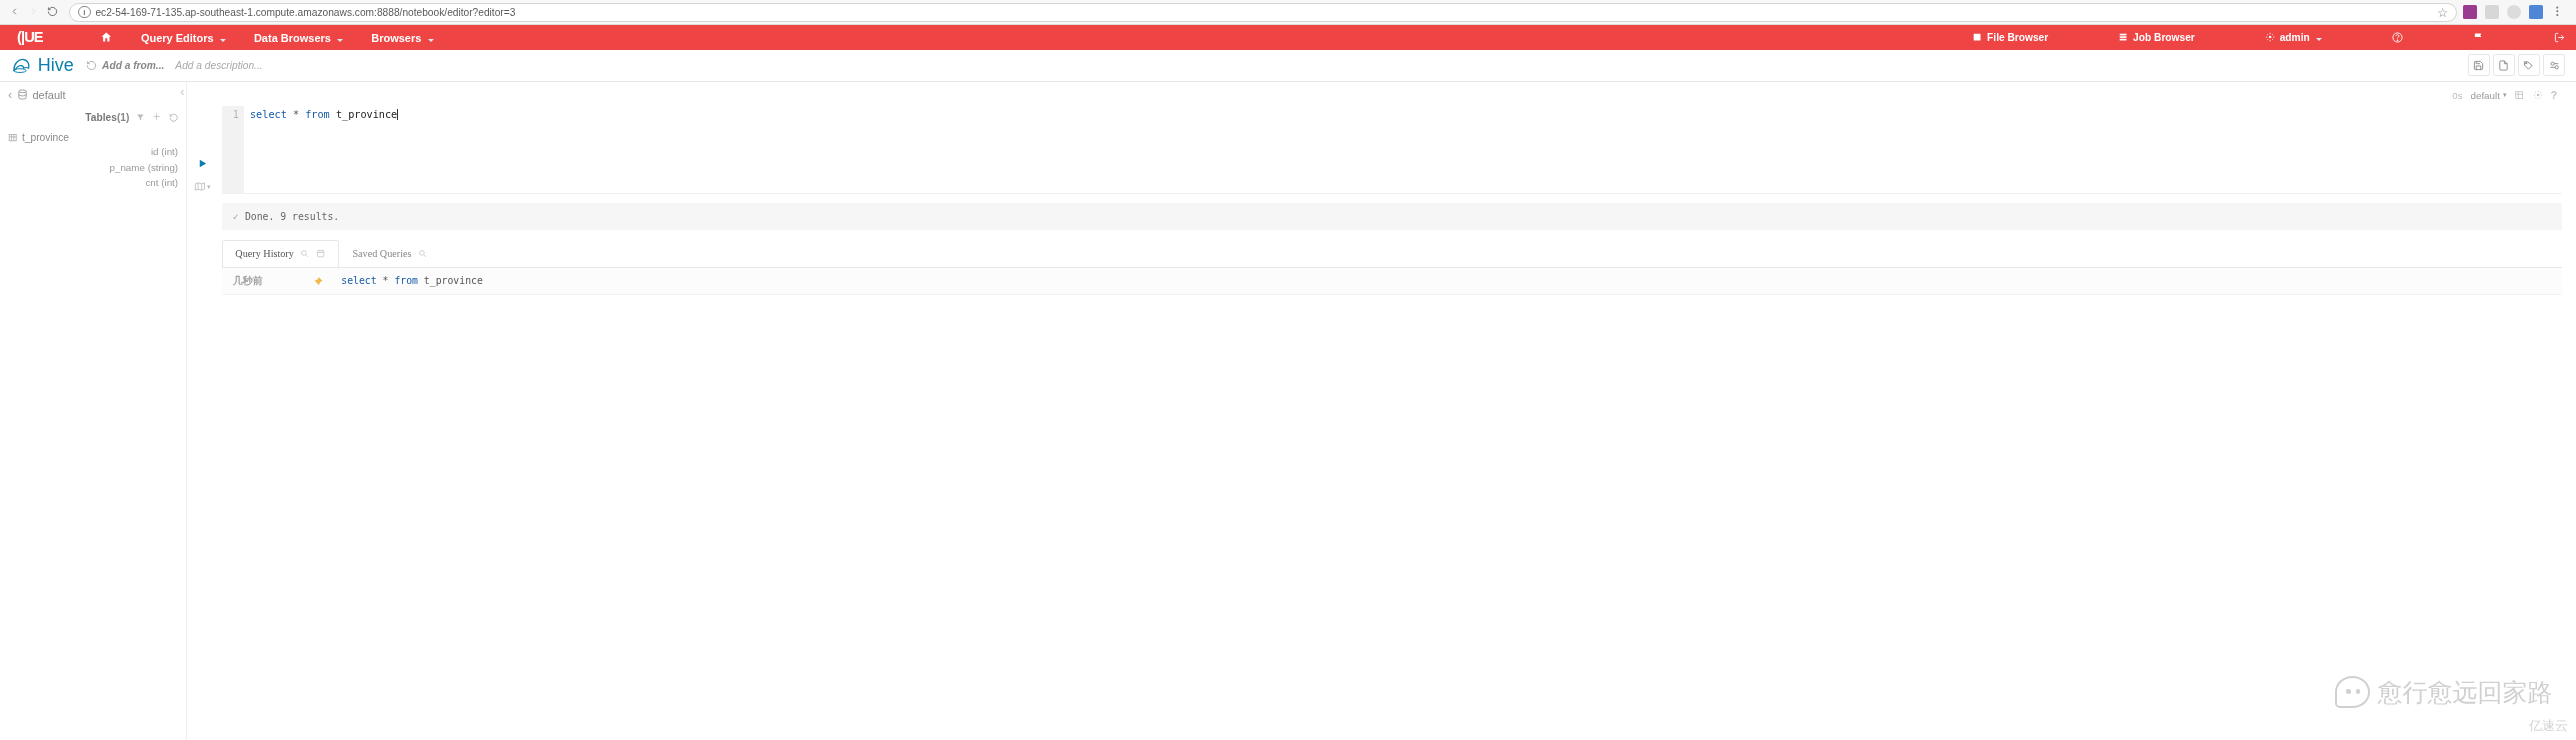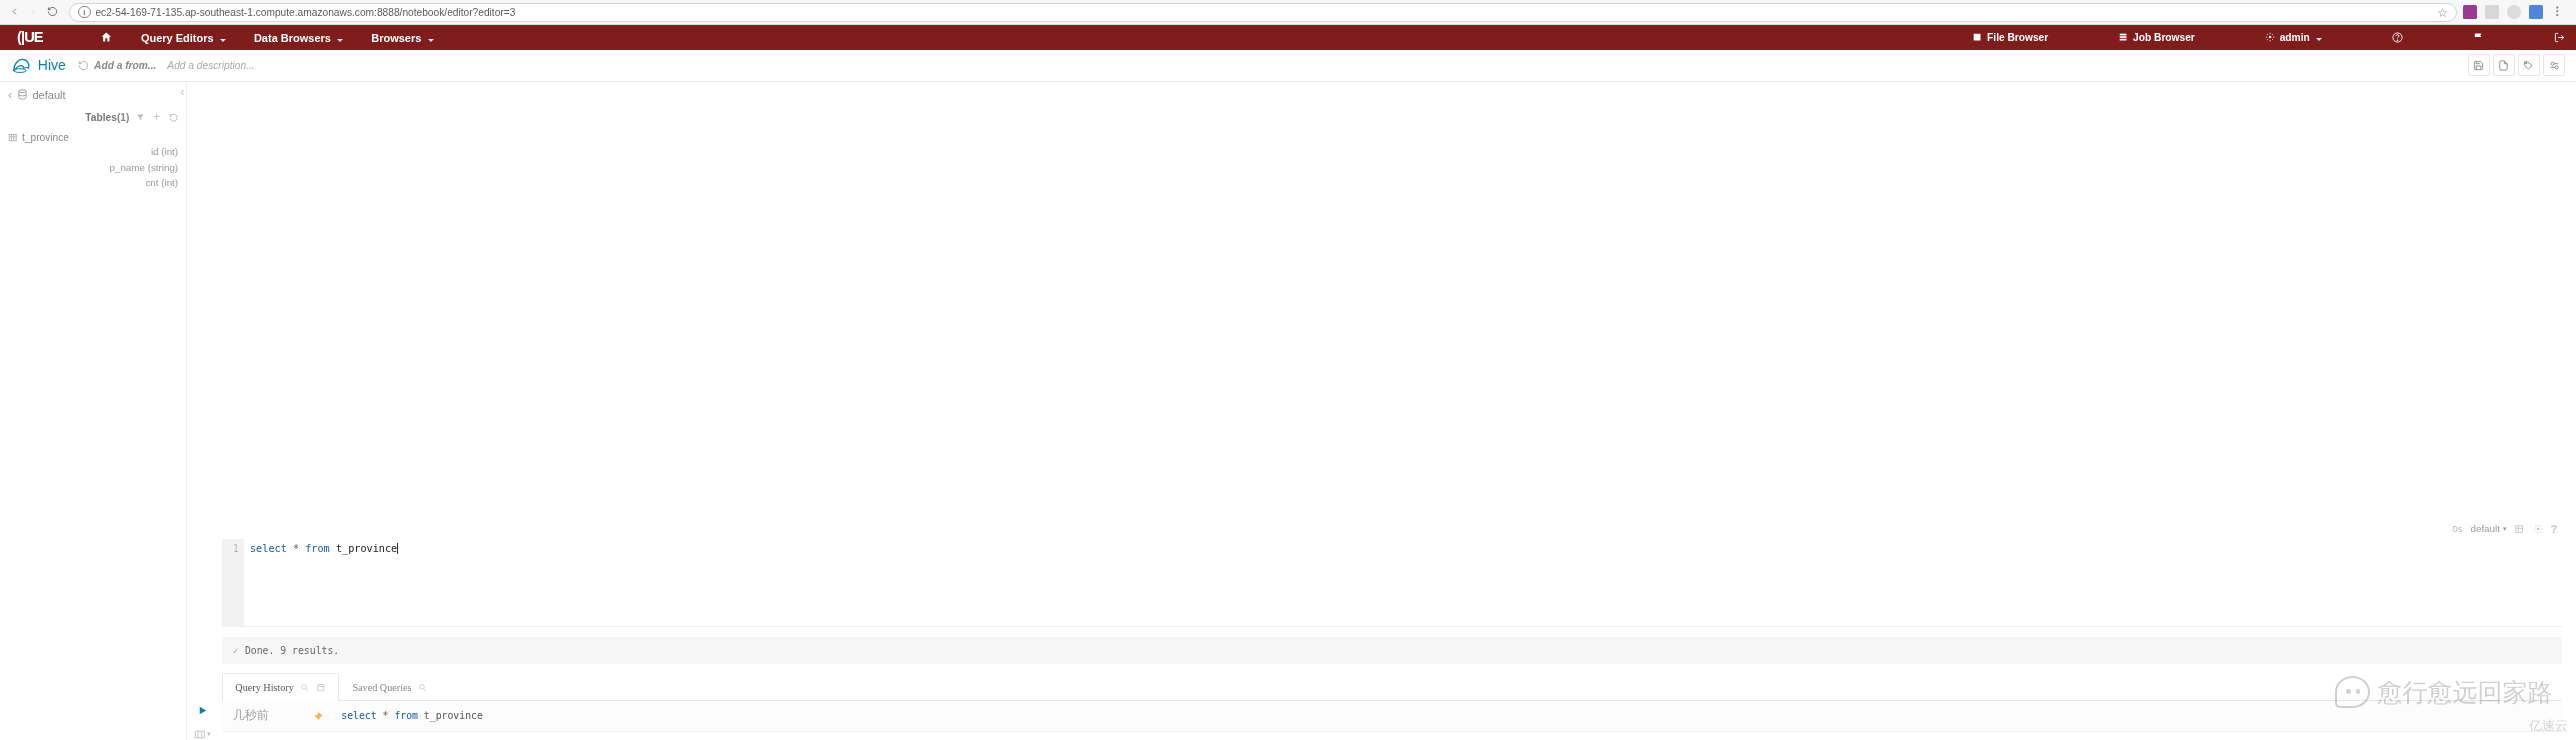--- a/index.html
+++ b/index.html
@@ -8,32 +8,32 @@
 
 .browser-bar { display: flex; align-items: center; height: 25px; border-bottom: 0.8px solid #dcdcdc; padding: 0 6.3px; background: #f7f7f7; }
 .browser-bar .nav-btn { width: 17.3px; height: 17.3px; display: flex; align-items: center; justify-content: center; color: #888; margin-right: 1.6px; }
 .url-bar { flex: 1; display: flex; align-items: center; height: 19px; border: 0.8px solid #d4d4d4; border-radius: 11px; margin: 0 6.3px; padding: 0 7.9px; background: #fff; font-size: 10.2px; color: #5a5a5a; }
 .url-bar .info-icon { width: 12.6px; height: 12.6px; border: 0.8px solid #888; border-radius: 50%; display: flex; align-items: center; justify-content: center; font-size: 7.9px; font-weight: bold; color: #777; margin-right: 4.7px; }
 .browser-bar .right-icons { display: flex; align-items: center; gap: 7.9px; padding-right: 4.7px; }
 .browser-bar .right-icons .ricon { width: 14px; height: 14px; color: #9a9a9a; }
 .star-icon { font-size: 12.6px; color: #888; margin-left: 4.7px; }
 
 
-.app-bar { display: flex; align-items: center; height: 25px; background: #7f1d1d; color: #fff; font-size: 11px; }
+.app-bar { display: flex; align-items: center; height: 25px; background: #ef4444; color: #fff; font-size: 11px; }
 .hue-logo { font-weight: 900; font-size: 17.3px; letter-spacing: -0.8px; padding: 0 14px 0 17.3px; display: flex; align-items: center; color: #fff; }
 .app-bar .nav-home { padding: 0 14px; color: #fff; display: flex; align-items: center; }
 .app-menu { padding: 0 14px; height: 100%; display: flex; align-items: center; gap: 4.7px; font-weight: 600; }
 .app-bar .spacer { flex: 1; }
 .app-right { display: flex; align-items: center; height: 100%; gap: 48px; }
 .app-right .ritem { padding: 0 11px; display: flex; align-items: center; gap: 4.7px; font-weight: 600; font-size: 10.2px; }
 .chevron::after { content: ""; display: inline-block; width: 0; height: 0; border-left: 3.1px solid transparent; border-right: 3.1px solid transparent; border-top: 3.1px solid #cfeaf6; margin-left: 1.6px; }
 
 
 .sub-header { display: flex; align-items: center; height: 31.5px; padding: 0 11px; border-bottom: 0.8px solid #e8e8e8; }
-.hive-badge { display: flex; align-items: center; gap: 6.3px; color: #0b7fad; font-size: 14px; font-weight: 400; }
+.hive-badge { display: flex; align-items: center; gap: 6.3px; color: #0b7fad; font-size: 18px; font-weight: 400; }
 .hive-icon { width: 20.5px; height: 17.3px; }
 .name-holder { margin-left: 12.6px; color: #888; font-style: italic; font-weight: 700; display: flex; align-items: center; gap: 4.7px; }
 .desc-holder { margin-left: 11px; color: #a9a9a9; font-style: italic; }
 .sub-header .flex { flex: 1; }
 .sub-header .toolbtn { width: 22px; height: 22px; border: 0.8px solid #e6e6e6; border-radius: 2.4px; display: flex; align-items: center; justify-content: center; color: #888; margin-left: 3.1px; background: #fff; }
 
 
 .layout { display: flex; height: calc(100vh - 82px); }
 
 
@@ -41,21 +41,21 @@
 .assist .db-row { display: flex; align-items: center; gap: 4.7px; font-size: 11px; color: #888; padding: 3.1px 0; }
 .assist .collapse-handle { position: absolute; right: 1.6px; top: 3.1px; color: #c7c7c7; font-size: 12.6px; }
 .assist .tables-row { display: flex; align-items: center; justify-content: flex-end; padding: 4.7px 0 1.6px 0; }
 .assist .tables-row .controls { display: flex; gap: 6.3px; color: #bbb; align-items: center; }
 .assist .count { color: #888; font-weight: 600; }
 .assist .tree { padding-top: 3.1px; }
 .assist .tree .tbl { display: flex; align-items: center; gap: 4.7px; color: #888; padding: 1.6px 0; }
 .assist .tree .col { padding-left: 14px; color: #999; font-size: 9.8px; line-height: 1.55; text-align: right; }
 
 
-.editor-area { flex: 1; display: flex; position: relative; align-items: flex-end; }
+.editor-area { flex: 1; display: flex; position: relative; }
 .gutter-controls { width: 30px; display: flex; flex-direction: column; align-items: center; padding-top: 76px; gap: 12.6px; border-right: 0; }
 .play-btn { color: #0b7fad; font-size: 12.6px; }
 .map-btn { color: #bbb; font-size: 11.8px; display:flex; align-items:center; gap:1.6px; }
 
 .editor-col { flex: 1; padding: 4.7px 14px 7.9px 4.7px; }
 .editor-header { display: flex; align-items: center; justify-content: flex-end; color: #bbb; gap: 7.9px; padding: 3.1px 4.7px; font-size: 9.8px; }
 .editor-header .default-dd { color: #9a9a9a; display: flex; align-items: center; gap: 3.1px; }
 
 .code-block { display: flex; border: 0; font-family: Menlo, Consolas, monospace; font-size: 10.2px; margin-top: 1.6px; min-height: 88px; border-bottom: 0.8px solid #f0f0f0; }
 .code-gutter { width: 22px; background: #f2f2f2; text-align: right; padding: 3.1px 4.7px 3.1px 3.1px; color: #b6b6b6; }
@@ -66,21 +66,21 @@
 
 .result-bar { background: #f6f6f6; padding: 7.9px 11px; color: #666; font-family: Menlo, Consolas, monospace; font-size: 9.8px; display: flex; align-items: center; gap: 6.3px; margin-top: 9.4px; }
 .result-bar .check { color: #9aa; }
 
 .tabs-row { display: flex; align-items: center; border-bottom: 0.8px solid #e8e8e8; margin-top: 9.4px; font-family: Liberation Serif, serif; }
 .tab { padding: 7.9px 12.6px; display: flex; align-items: center; gap: 6.3px; color: #888; border: 0.8px solid transparent; border-bottom: none; margin-bottom: -0.8px; }
 .tab.active { border-color: #e6e6e6; background: #fff; color: #555; border-radius: 2.4px 2.4px 0 0; }
 .tab .ticon { color: #c4c4c4; }
 
 .history-row { display: flex; align-items: center; padding: 6.3px 11px; border-bottom: 0.8px solid #f1f1f1; gap: 17.3px; background: #fcfcfc; }
-.history-row .time { color: #a0a0a0; font-size: 12px; min-width: 63px; }
+.history-row .time { color: #a0a0a0; font-size: 10px; min-width: 63px; font-weight: bold; }
 .history-row .pin { color: #f2b84b; }
 .history-row .sql { font-family: Menlo, Consolas, monospace; font-size: 9.8px; }
 .history-row .sql .kw { color: #1459a8; }
 
 
 .watermark { position: fixed; right: 23.6px; bottom: 31.5px; font-size: 25px; color: rgba(120,120,120,0.35); font-family: "PingFang SC","Hiragino Sans GB","Microsoft YaHei",sans-serif; display: flex; align-items: center; gap: 7.9px; pointer-events: none; }
 .watermark .bubble { width: 35px; height: 31.5px; border: 2.4px solid rgba(120,120,120,0.35); border-radius: 50% 50% 50% 4.7px; position: relative; }
 .watermark .bubble::before, .watermark .bubble::after { content: ""; position: absolute; width: 4.7px; height: 4.7px; background: rgba(120,120,120,0.35); border-radius: 50%; top: 11px; }
 .watermark .bubble::before { left: 9.4px; }
 .watermark .bubble::after { left: 19px; }

